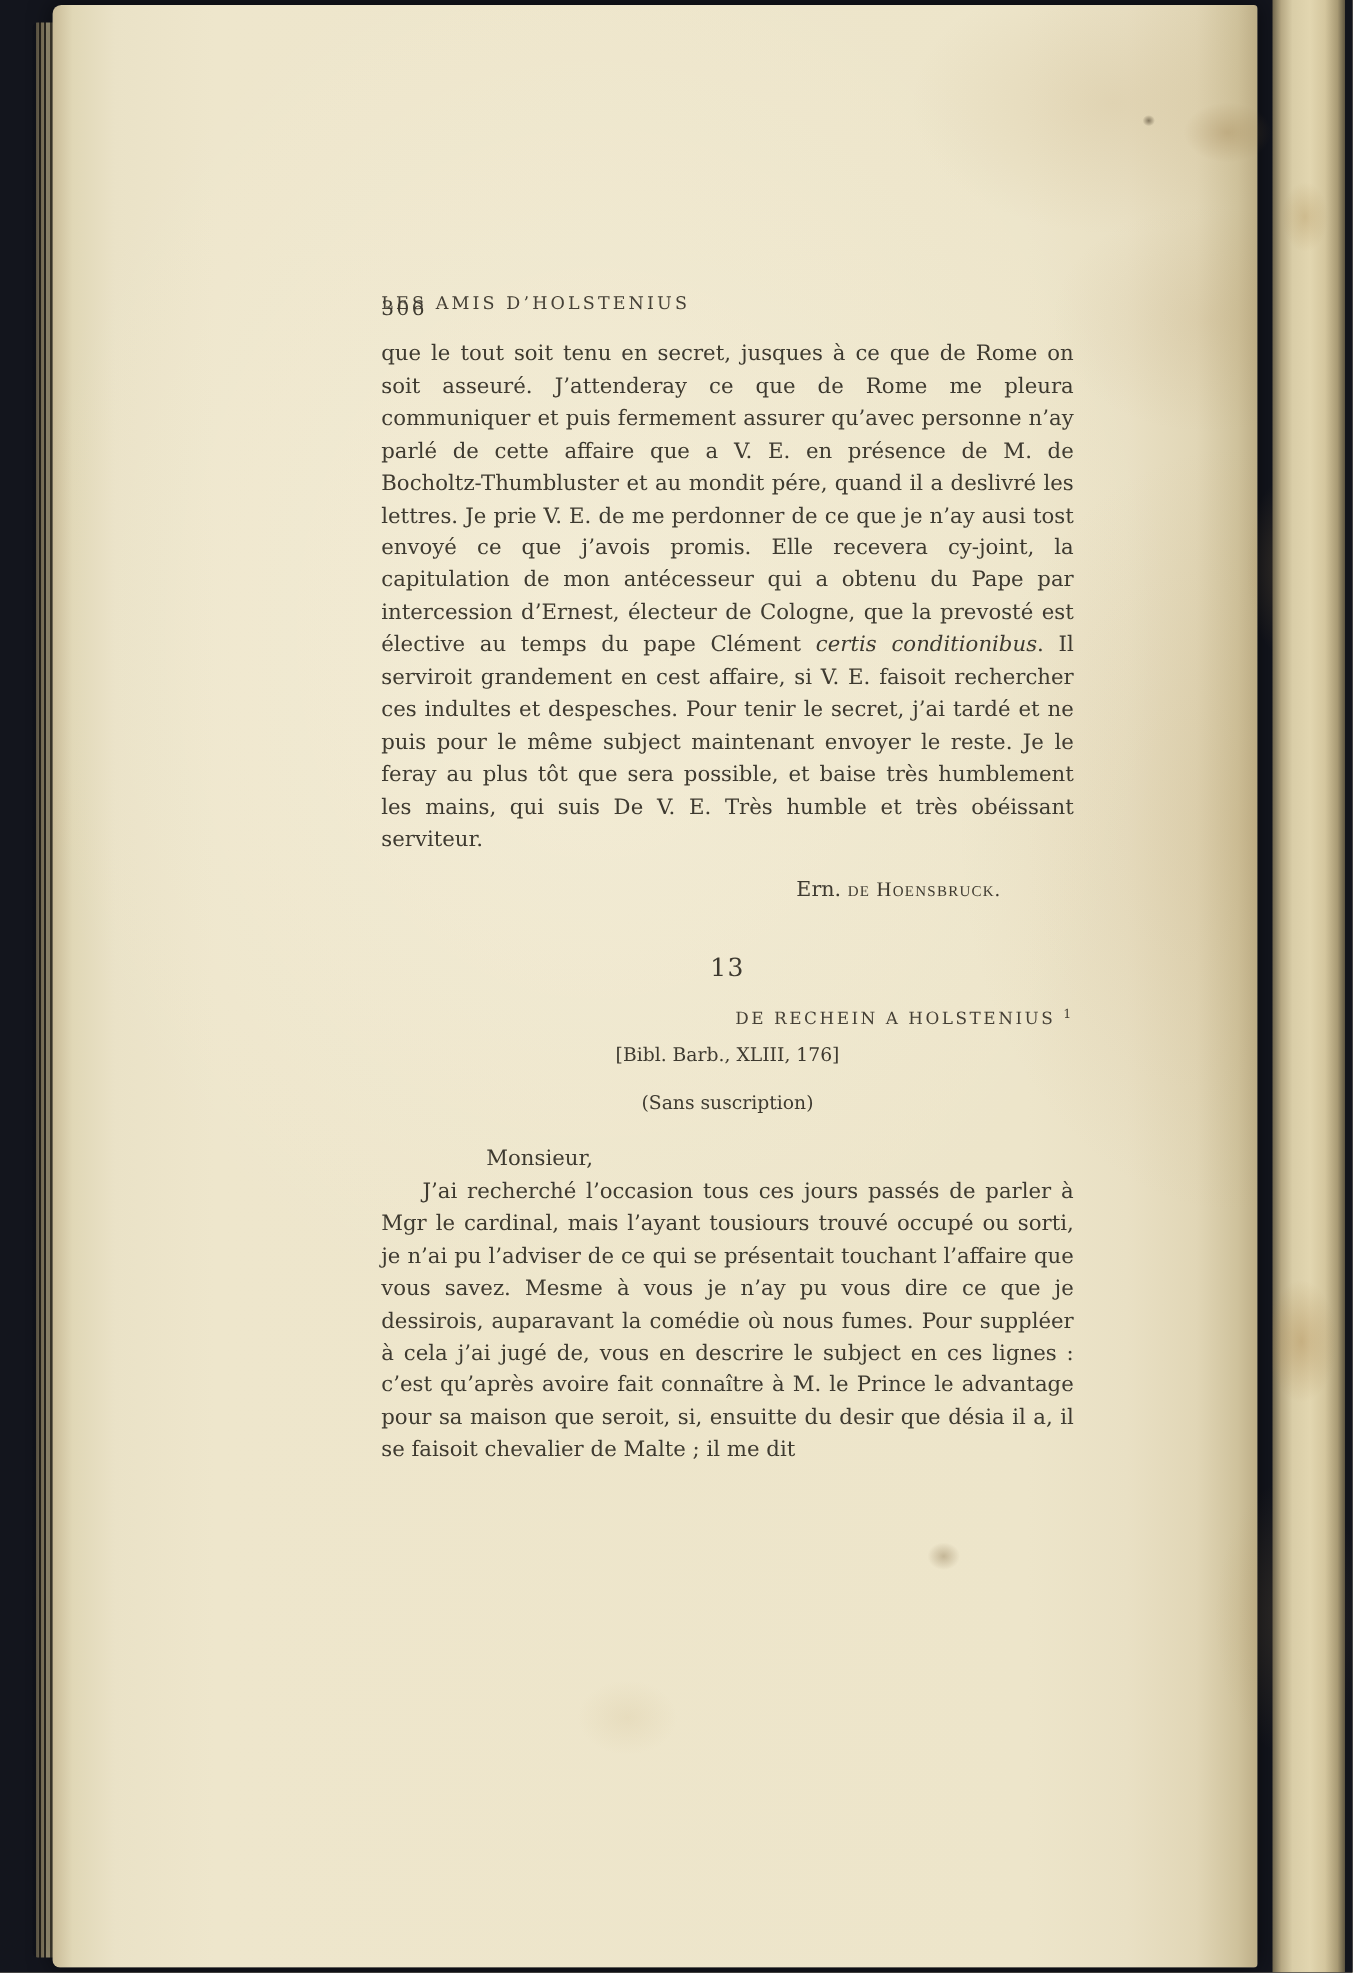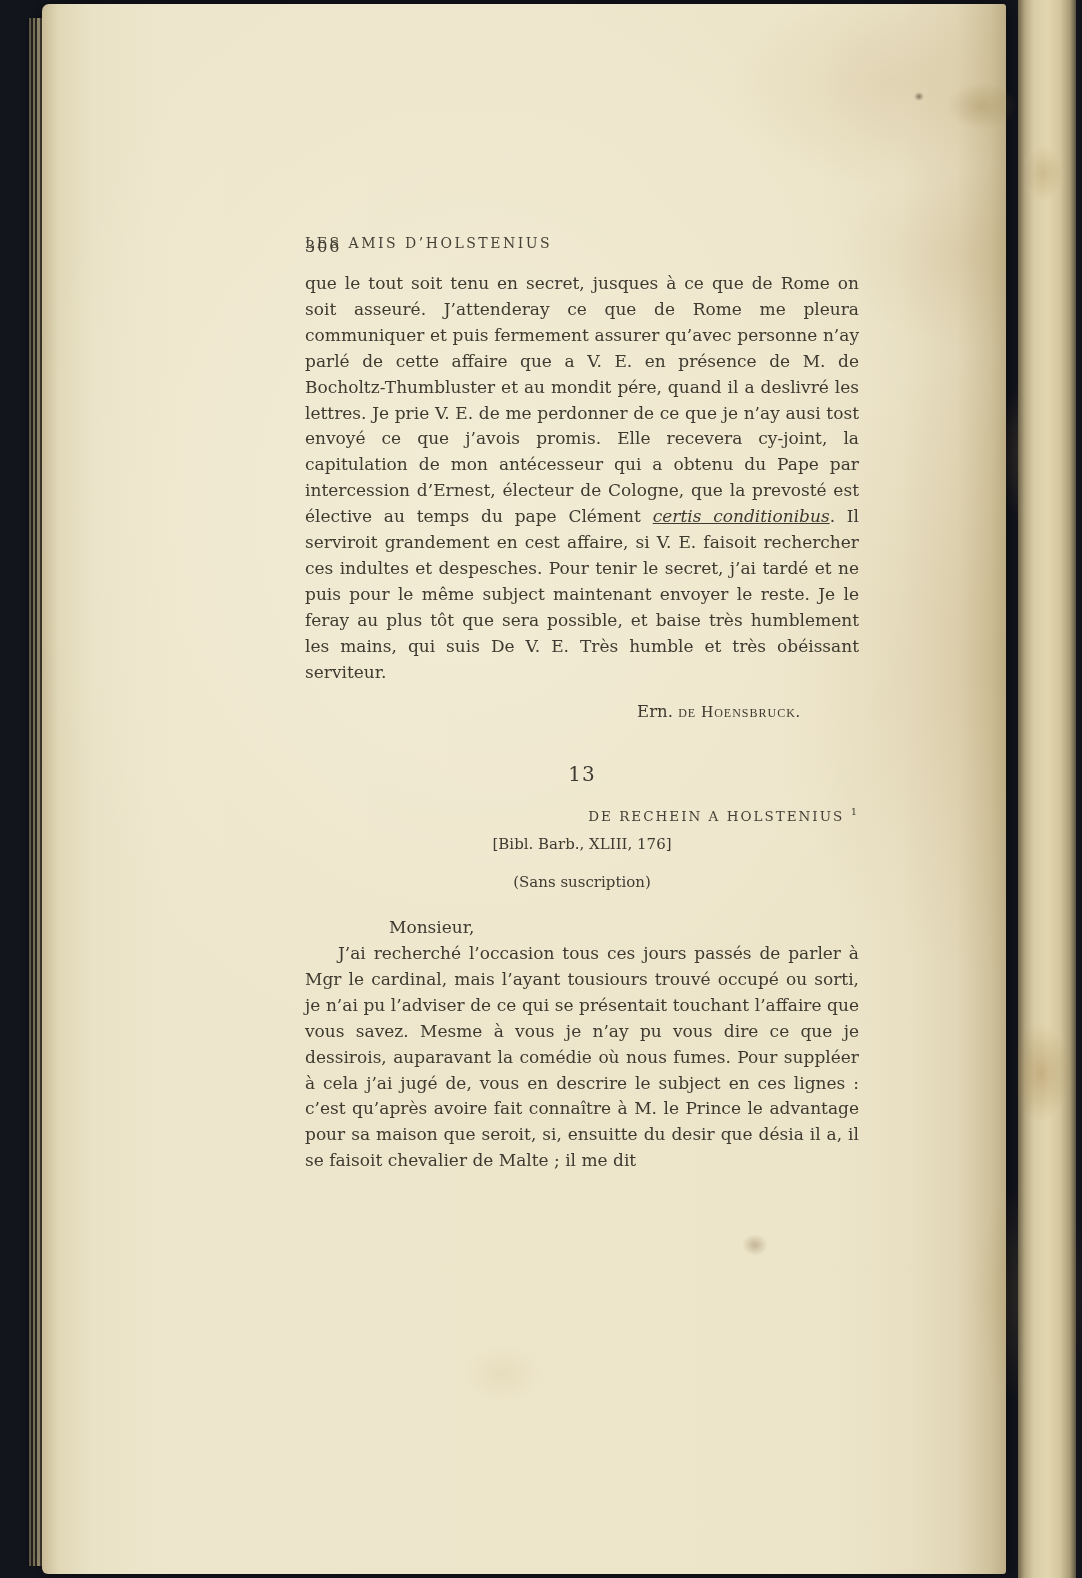--- a/index.html
+++ b/index.html
@@ -117,21 +117,21 @@
     color: #46413700;
     color: #464137;
   }
 
   .letter-body {
     margin: 0;
     font-size: 17px;
     line-height: 25.9px;
     text-align: justify;
   }
-  .letter-body em { font-style: italic; text-decoration: underline; }
+  .letter-body em { font-style: italic; }
 
   .letter-signature {
     margin: 16px 58px 0 0;
     font-size: 16.5px;
     text-align: right;
   }
   .signature-name { font-variant: small-caps; letter-spacing: 1px; font-family: Liberation Serif, serif; }
 
   .section-number {
     margin-top: 40px;

